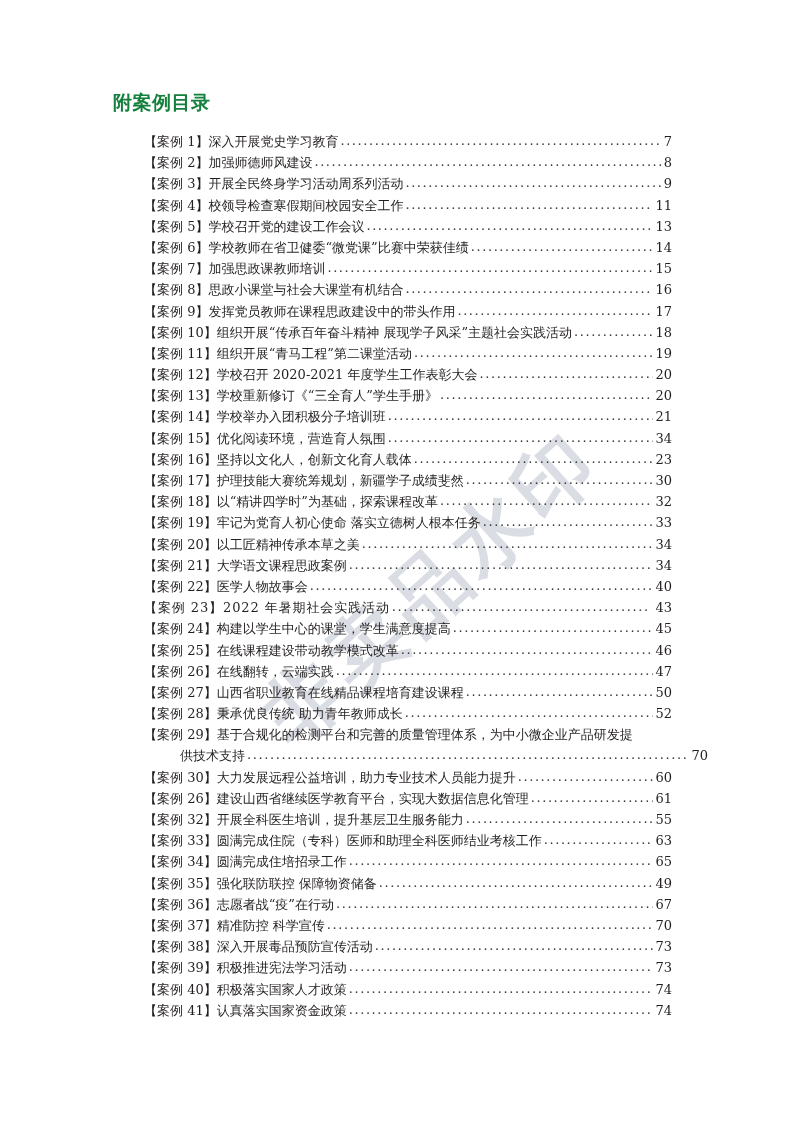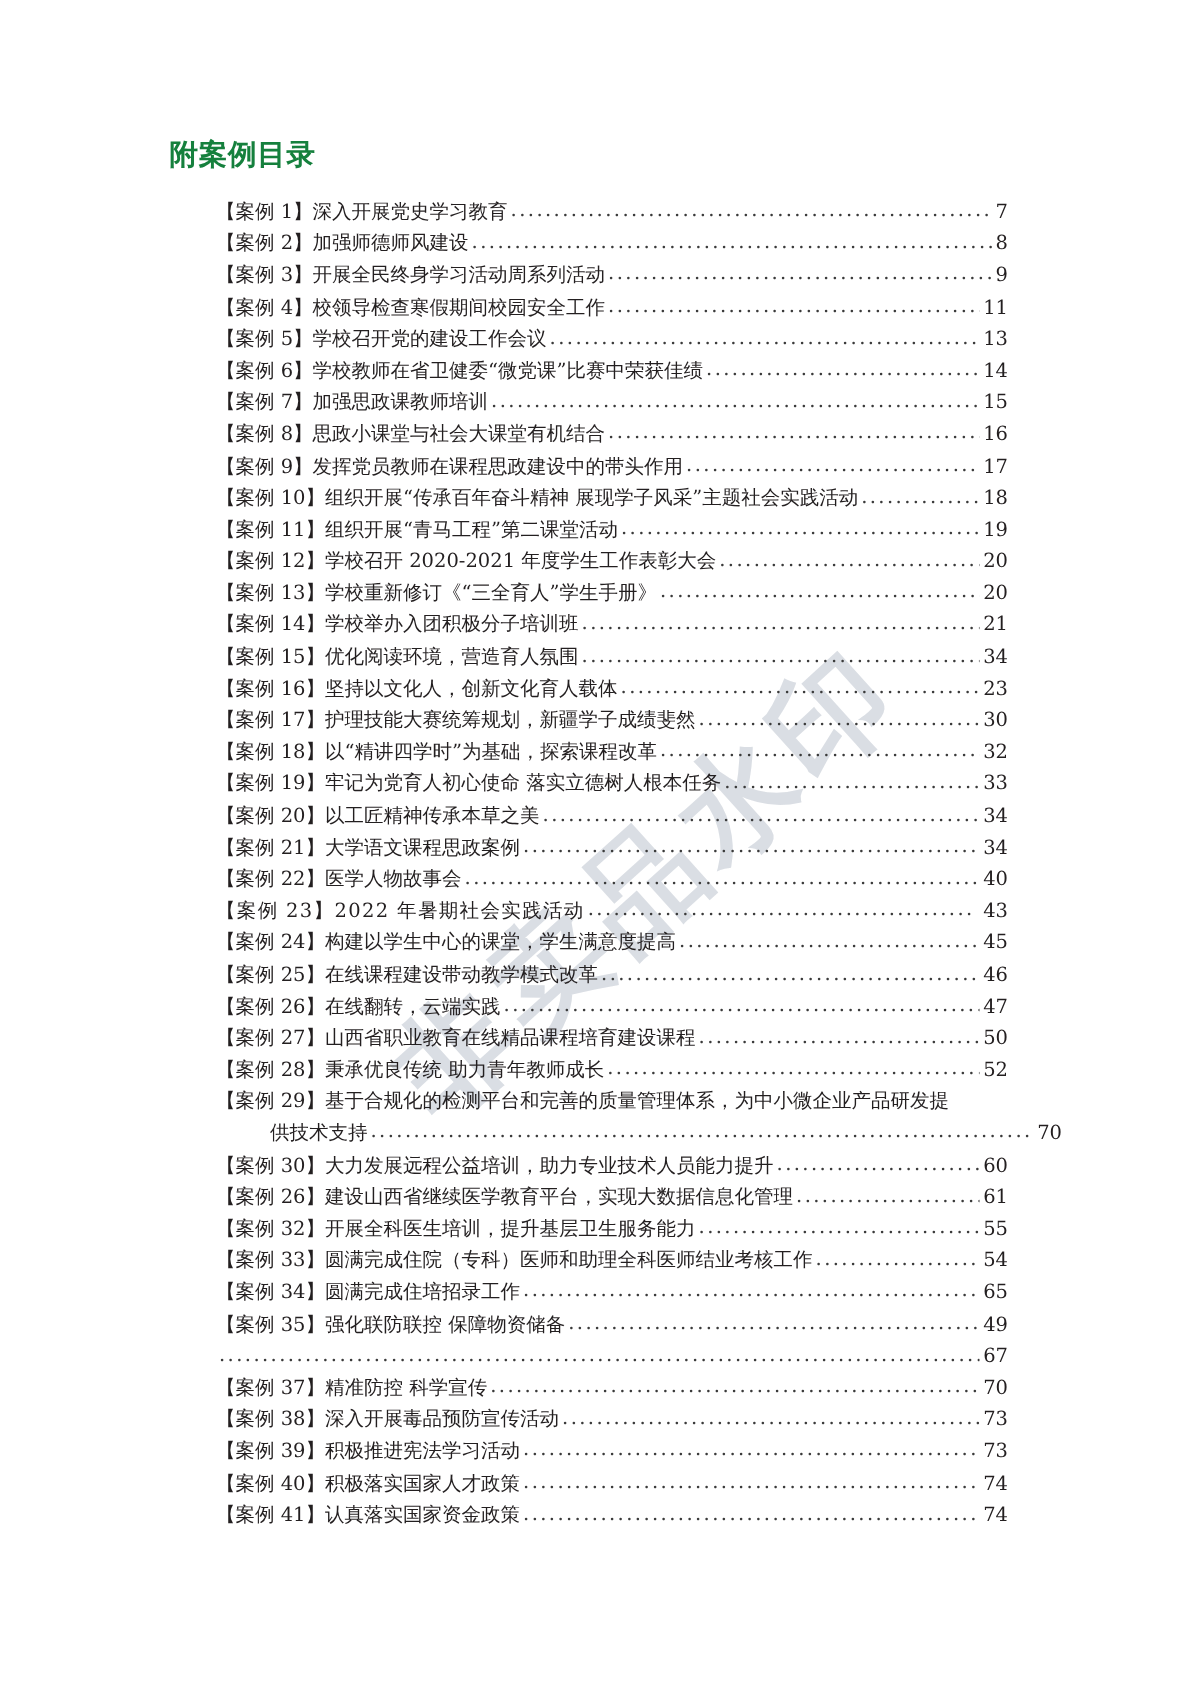--- a/index.html
+++ b/index.html
@@ -367,39 +367,40 @@
         <div class="toc-line">
           <span class="entry-label">【案例 32】开展全科医生培训，提升基层卫生服务能力</span>
           <span class="leader"></span>
           <span class="entry-page">55</span>
         </div>
       </a>
       <a class="toc-entry" href="#">
         <div class="toc-line">
           <span class="entry-label">【案例 33】圆满完成住院（专科）医师和助理全科医师结业考核工作</span>
           <span class="leader"></span>
-          <span class="entry-page">54</span>
+          <span class="entry-page">63</span>
         </div>
       </a>
       <a class="toc-entry" href="#">
         <div class="toc-line">
           <span class="entry-label">【案例 34】圆满完成住培招录工作</span>
           <span class="leader"></span>
           <span class="entry-page">65</span>
         </div>
       </a>
       <a class="toc-entry" href="#">
         <div class="toc-line">
           <span class="entry-label">【案例 35】强化联防联控 保障物资储备</span>
           <span class="leader"></span>
           <span class="entry-page">49</span>
         </div>
       </a>
       <a class="toc-entry" href="#">
         <div class="toc-line">
+          <span class="entry-label">【案例 36】志愿者战“疫”在行动</span>
           <span class="leader"></span>
           <span class="entry-page">67</span>
         </div>
       </a>
       <a class="toc-entry" href="#">
         <div class="toc-line">
           <span class="entry-label">【案例 37】精准防控 科学宣传</span>
           <span class="leader"></span>
           <span class="entry-page">70</span>
         </div>

